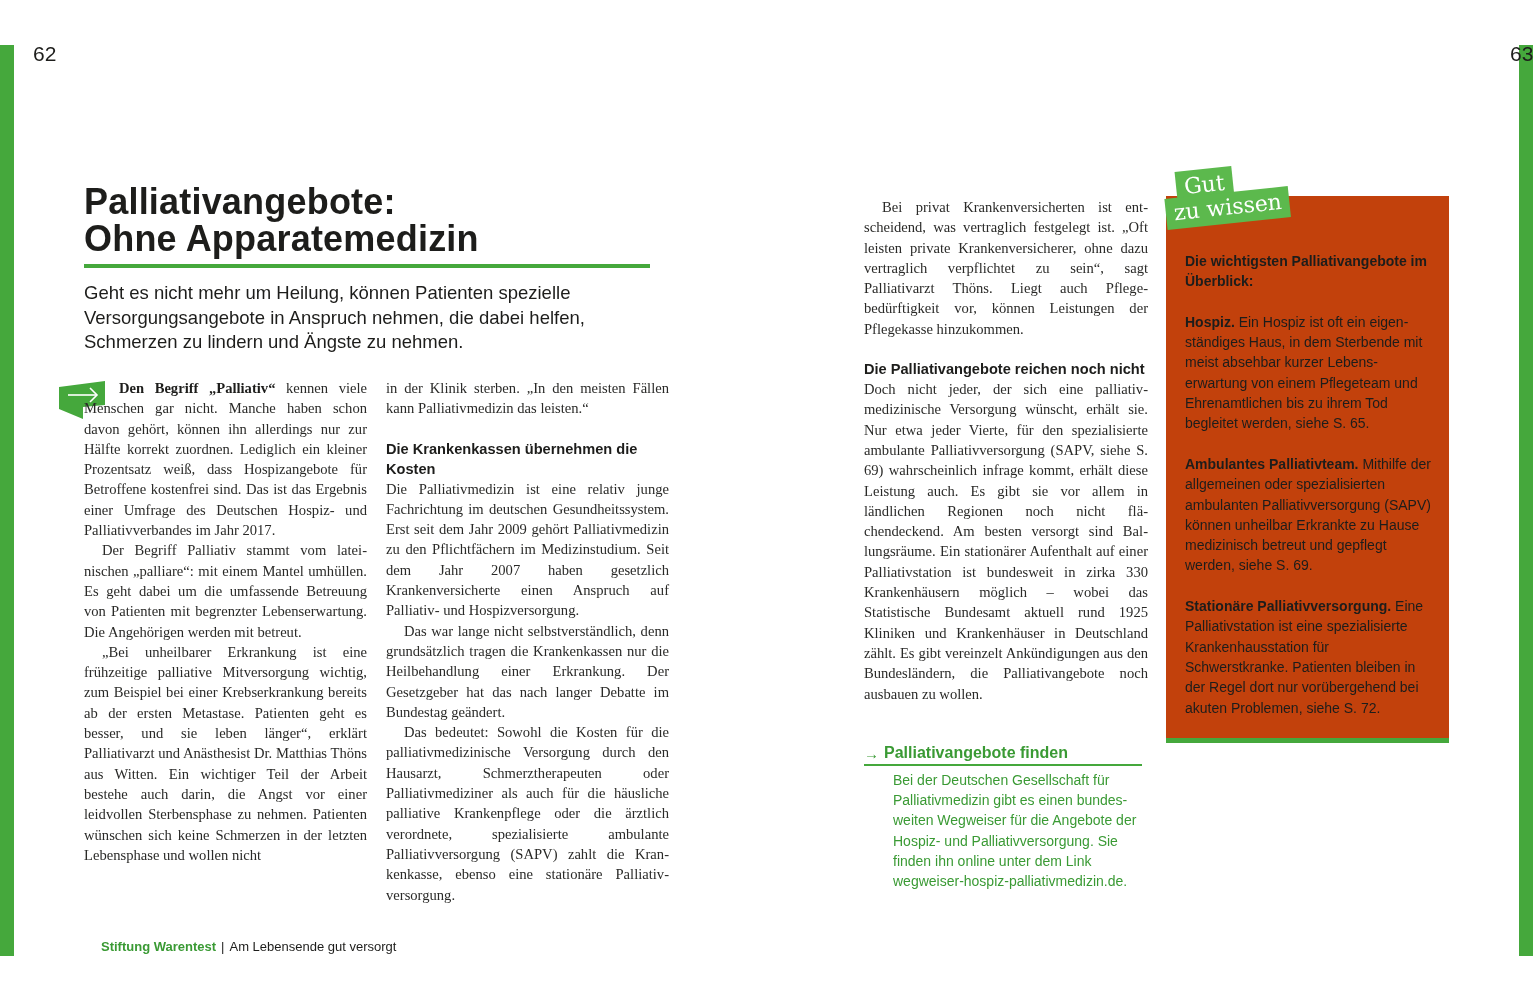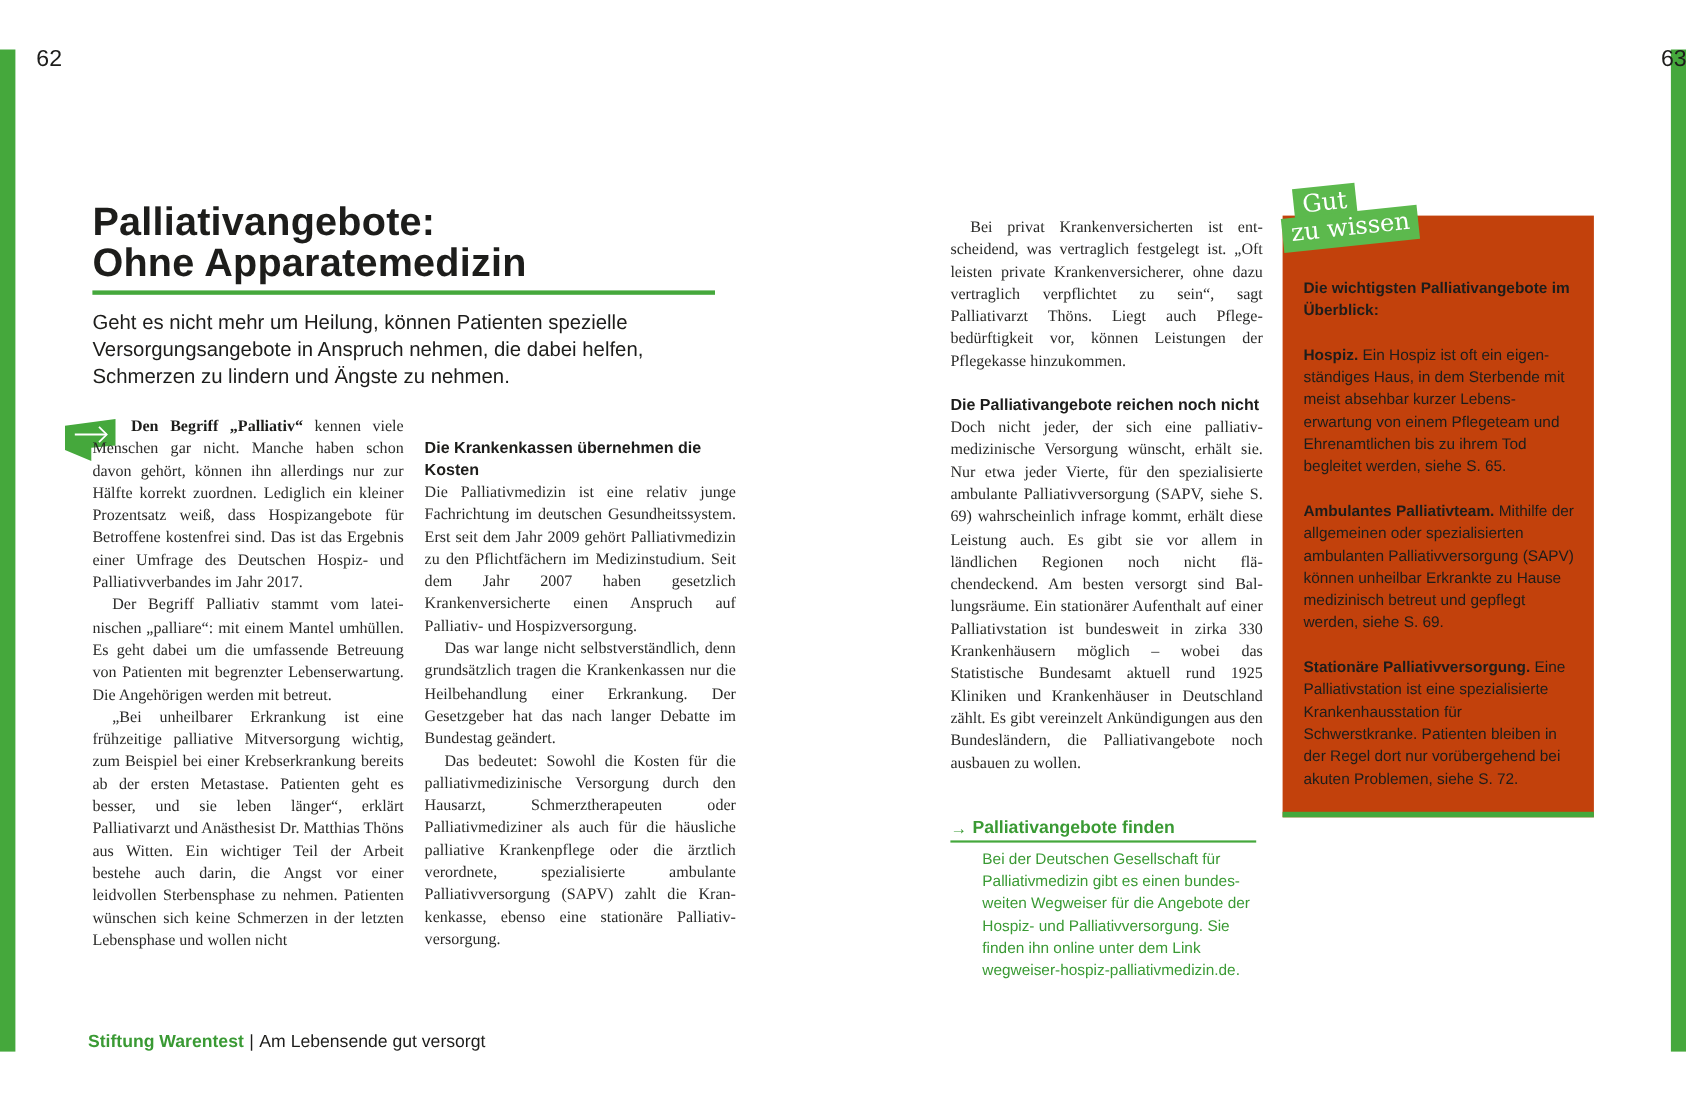--- a/index.html
+++ b/index.html
@@ -39,21 +39,21 @@
 
     .info-box { position: absolute; left: 1166px; top: 196px; width: 283px; height: 542px; background: #c2410c; border-bottom: 5px solid #45a83c; }
     .info-inner { position: absolute; left: 19px; top: 55px; width: 250px; font-family: "Liberation Sans", sans-serif; font-size: 14px; line-height: 20.3px; color: #1d1d1b; }
     .info-inner p { margin: 0 0 20.3px 0; }
     .info-inner b { font-weight: bold; }
 
     .tag { position: absolute; background: #5cb94d; color: #ffffff; font-family: "DejaVu Serif", serif; }
     .tag-gut { left: 1176px; top: 169px; padding: 0 8px; height: 31px; line-height: 31px; font-size: 22px; transform: rotate(-6deg); }
     .tag-wissen { left: 1166px; top: 199px; padding: 0 8px; height: 31px; line-height: 29px; font-size: 22px; transform: rotate(-6deg); transform-origin: left center; }
 
-    .footer { position: absolute; left: 80px; top: 939px; font-family: "Liberation Sans", sans-serif; font-size: 16px; color: #1d1d1b; text-align: center; }
+    .footer { position: absolute; left: 101px; top: 939px; font-family: "Liberation Sans", sans-serif; font-size: 13px; color: #1d1d1b; text-align: center; }
     .footer .brand { color: #3a9a34; font-weight: bold; }
     .footer .sep { margin: 0 5px; }
   </style>
 </head>
 <body>
 
 <div class="side-bar left"></div>
 <div class="side-bar right"></div>
 
 <div class="page-num left">62</div>
@@ -73,20 +73,21 @@
   <polyline points="31,7 38,14 31,21" fill="none" stroke="#ffffff" stroke-width="1.6"></polyline>
 </svg>
 
 <div class="col col1">
   <p class="first-para"><span class="drop-word">Den Begriff „Palliativ“</span><span> kennen viele Menschen gar nicht. Manche haben schon davon gehört, können ihn allerdings nur zur Hälfte korrekt zuordnen. Lediglich ein kleiner Prozentsatz weiß, dass Hospiz­angebote für Betroffene kostenfrei sind. Das ist das Ergebnis einer Umfrage des Deut­schen Hospiz- und Palliativverbandes im Jahr 2017.</span></p>
   <p class="indent">Der Begriff Palliativ stammt vom latei­nischen „palliare“: mit einem Mantel um­hüllen. Es geht dabei um die umfassende Betreuung von Patienten mit begrenzter Lebenserwartung. Die Angehörigen werden mit betreut.</p>
   <p class="indent">„Bei unheilbarer Erkrankung ist eine frühzeitige palliative Mitversorgung wich­tig, zum Beispiel bei einer Krebserkrankung bereits ab der ersten Metastase. Patienten geht es besser, und sie leben länger“, erklärt Palliativarzt und Anästhesist Dr. Matthias Thöns aus Witten. Ein wichtiger Teil der Arbeit bestehe auch darin, die Angst vor einer leidvollen Sterbensphase zu nehmen. Patienten wünschen sich keine Schmerzen in der letzten Lebensphase und wollen nicht</p>
 </div>
 
 <div class="col col2">
+  <p>in der Klinik sterben. „In den meisten Fällen kann Palliativmedizin das leisten.“</p>
   <div class="spacer"></div>
   <h3>Die Krankenkassen übernehmen die Kosten</h3>
   <p>Die Palliativmedizin ist eine relativ junge Fachrichtung im deutschen Gesundheits­system. Erst seit dem Jahr 2009 gehört Pal­liativmedizin zu den Pflichtfächern im Medizinstudium. Seit dem Jahr 2007 haben gesetzlich Krankenversicherte einen An­spruch auf Palliativ- und Hospizversorgung.</p>
   <p class="indent">Das war lange nicht selbstverständlich, denn grundsätzlich tragen die Krankenkas­sen nur die Heilbehandlung einer Erkran­kung. Der Gesetzgeber hat das nach langer Debatte im Bundestag geändert.</p>
   <p class="indent">Das bedeutet: Sowohl die Kosten für die palliativmedizinische Versorgung durch den Hausarzt, Schmerztherapeuten oder Palliativmediziner als auch für die häus­liche palliative Krankenpflege oder die ärzt­lich verordnete, spezialisierte ambulante Palliativversorgung (SAPV) zahlt die Kran­kenkasse, ebenso eine stationäre Palliativ­versorgung.</p>
 </div>
 
 <div class="col col3">
   <p class="indent">Bei privat Krankenversicherten ist ent­scheidend, was vertraglich festgelegt ist. „Oft leisten private Krankenversicherer, oh­ne dazu vertraglich verpflichtet zu sein“, sagt Palliativarzt Thöns. Liegt auch Pflege­bedürftigkeit vor, können Leistungen der Pflegekasse hinzukommen.</p>
   <div class="spacer"></div>

